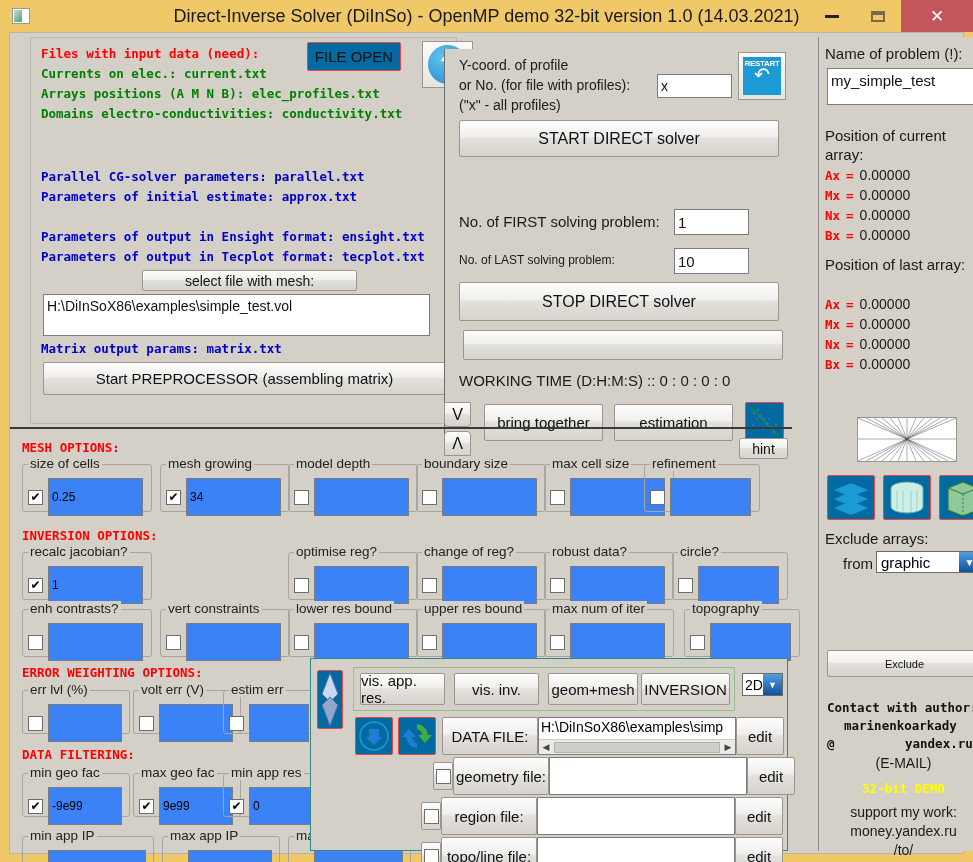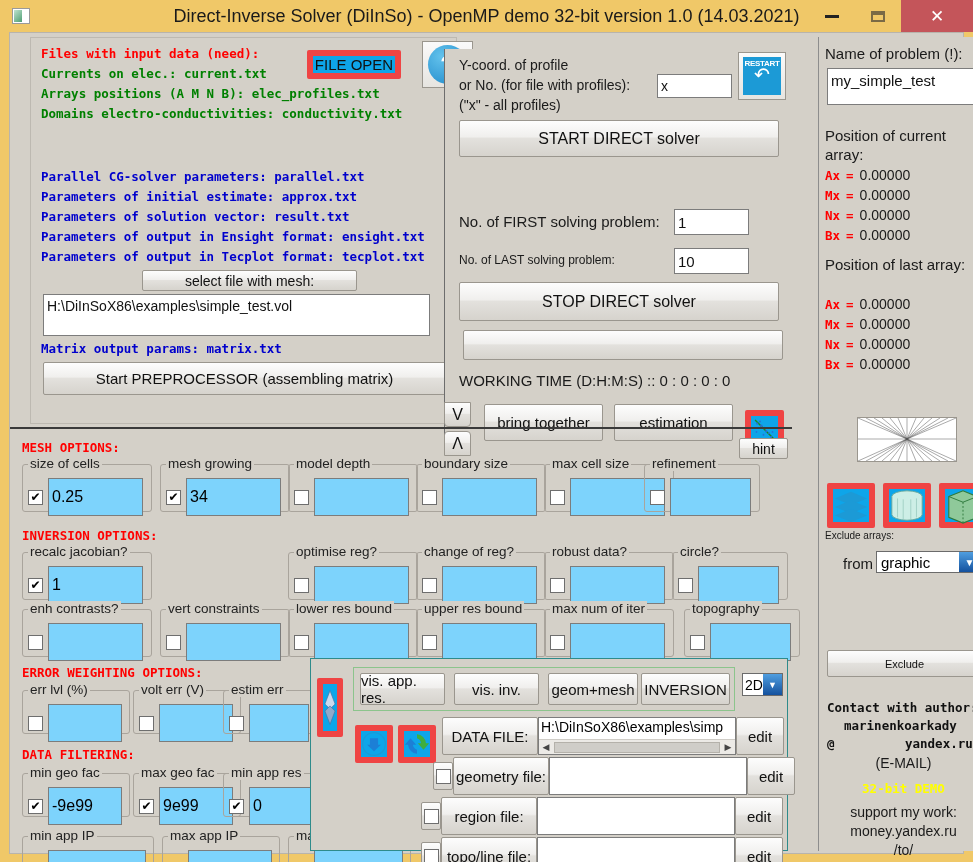--- a/index.html
+++ b/index.html
@@ -55,41 +55,41 @@
   .blue  { color:#0000cc; }
   .mono  { font-family:"DejaVu Sans Mono", monospace; font-weight:bold; font-size:12.5px; }
 
   
   .btn {
     background: linear-gradient(180deg,#fdfdfd 0%, #f0efed 45%, #e3e1dd 50%, #d6d3cd 100%);
     border:1px solid #9a968e; border-radius:2px;
     display:flex; align-items:center; justify-content:center;
     font-size:14px; color:#111; cursor:default; user-select:none;
   }
-  .btn.flat { background:#0ea5e9; border:6px solid #ef4444;margin-top:8px; }
+  .btn.flat { background:#0369a1; border:1px solid #ef4444; }
   .inp {
     background:#fff; border:1px solid #7c7c7c;
     font-size:14px; color:#111; padding:1px 3px;
     display:flex; align-items:center; overflow:hidden; white-space:nowrap;
   }
   .lbl { font-size:14px; color:#1a1a1a; }
 
   
   .gb { position:absolute; border:1px solid #a9a49c; border-radius:3px; }
   .gb > .gb-title {
     position:absolute; top:-9px; left:5px; background:#d4d0c8;
     font-size:13.5px; color:#222; padding:0 2px; white-space:nowrap;
   }
   .gb > .gb-row { position:absolute; left:5px; top:13px; display:flex; align-items:center; gap:5px; }
   .cbx {
     width:15px; height:15px; background:#fff; border:1px solid #6e6e6e;
     display:flex; align-items:center; justify-content:center;
     font-size:12px; line-height:1; color:#000; flex:none;
   }
-  .gb .fld { height:24px; background:#7dd3fc; border:1px solid #7c7c7c; font-size:16px;
+  .gb .fld { height:24px; background:#3b82f6; border:1px solid #7c7c7c; font-size:12px;
              display:flex; align-items:center; padding:18px 3px; }
 
   .sect-title { position:absolute; font-family:"DejaVu Sans Mono", monospace;
                 font-weight:bold; font-size:12.5px; color:#ff0000; }
 
   
   #visbox { position:absolute; border:1px solid #2e8b8b; background:#d4d0c8; }
   .greenbox { border:1px solid #8cc48c; }
 </style>
 </head>
@@ -121,21 +121,20 @@
     <div class="btn flat" style="position:absolute;left:276px;top:4px;width:94px;height:29px;font-size:15px;">FILE OPEN</div>
 
     <div style="position:absolute;left:391px;top:3px;width:51px;height:47px;background:linear-gradient(180deg,#fafafa,#e6e4e0);border:1px solid #9a968e;display:flex;align-items:center;justify-content:center;">
       <div style="width:39px;height:39px;border-radius:50%;background:radial-gradient(circle at 35% 30%,#63c2ec,#1c87c9);display:flex;align-items:center;justify-content:center;color:#fff;font-size:24px;font-weight:bold;">
         <span>?</span>
       </div>
     </div>
 
     <div class="mono blue" style="position:absolute;left:10px;top:131px;">Parallel CG-solver parameters: parallel.txt</div>
     <div class="mono blue" style="position:absolute;left:10px;top:151px;">Parameters of initial estimate: approx.txt</div>
-    <div class="mono blue" style="position:absolute;left:10px;top:171px;">Parameters of solution vector: result.txt</div>
     <div class="mono blue" style="position:absolute;left:10px;top:191px;">Parameters of output in Ensight format: ensight.txt</div>
     <div class="mono blue" style="position:absolute;left:10px;top:211px;">Parameters of output in Tecplot format: tecplot.txt</div>
 
     <div class="btn" style="position:absolute;left:111px;top:232px;width:215px;height:21px;font-size:14px;">select file with mesh:</div>
 
     <div class="inp" style="position:absolute;left:12px;top:256px;width:387px;height:42px;align-items:flex-start;padding-top:3px;">H:\DiInSoX86\examples\simple_test.vol</div>
 
     <div class="mono blue" style="position:absolute;left:10px;top:303px;">Matrix output params: matrix.txt</div>
 
     <div class="btn" style="position:absolute;left:12px;top:324px;width:403px;height:33px;font-size:15px;">Start PREPROCESSOR (assembling matrix)</div>
@@ -306,21 +305,21 @@
       </svg>
     </div>
     <div class="btn flat" style="position:absolute;left:120px;top:438px;width:48px;height:45px;">
       <svg width="38" height="36" viewBox="0 0 38 36">
         <polygon points="4,8 19,2 34,8 34,30 19,36 4,30" fill="#8fc99a" stroke="#2f7a3c" stroke-width="1.2"></polygon>
         <polyline points="4,8 19,14 34,8" fill="none" stroke="#2f7a3c" stroke-width="1"></polyline>
         <line x1="19" y1="14" x2="19" y2="36" stroke="#2f7a3c" stroke-width="1" stroke-dasharray="2,2"></line>
       </svg>
     </div>
 
-    <div class="lbl" style="position:absolute;left:6px;top:493px;font-size:10px;">Exclude arrays:</div>
+    <div class="lbl" style="position:absolute;left:6px;top:493px;font-size:15px;">Exclude arrays:</div>
     <div class="lbl" style="position:absolute;left:24px;top:518px;font-size:15px;">from</div>
     <div style="position:absolute;left:57px;top:514px;width:105px;height:22px;border:1px solid #6b6b6b;background:#fff;display:flex;align-items:center;">
       <span style="flex:1;padding-left:4px;font-size:15px;">graphic</span>
       <span style="width:21px;height:20px;background:linear-gradient(180deg,#4f9ee0,#14519e);display:flex;align-items:center;justify-content:center;color:#fff;font-size:10px;">▼</span>
     </div>
 
     <div class="btn" style="position:absolute;left:8px;top:613px;width:155px;height:27px;font-size:11px;">Exclude</div>
 
     <div class="mono" style="position:absolute;left:8px;top:663px;color:#111;">Contact with author:</div>
     <div class="mono" style="position:absolute;left:25px;top:681px;color:#111;">marinenkoarkady</div>

